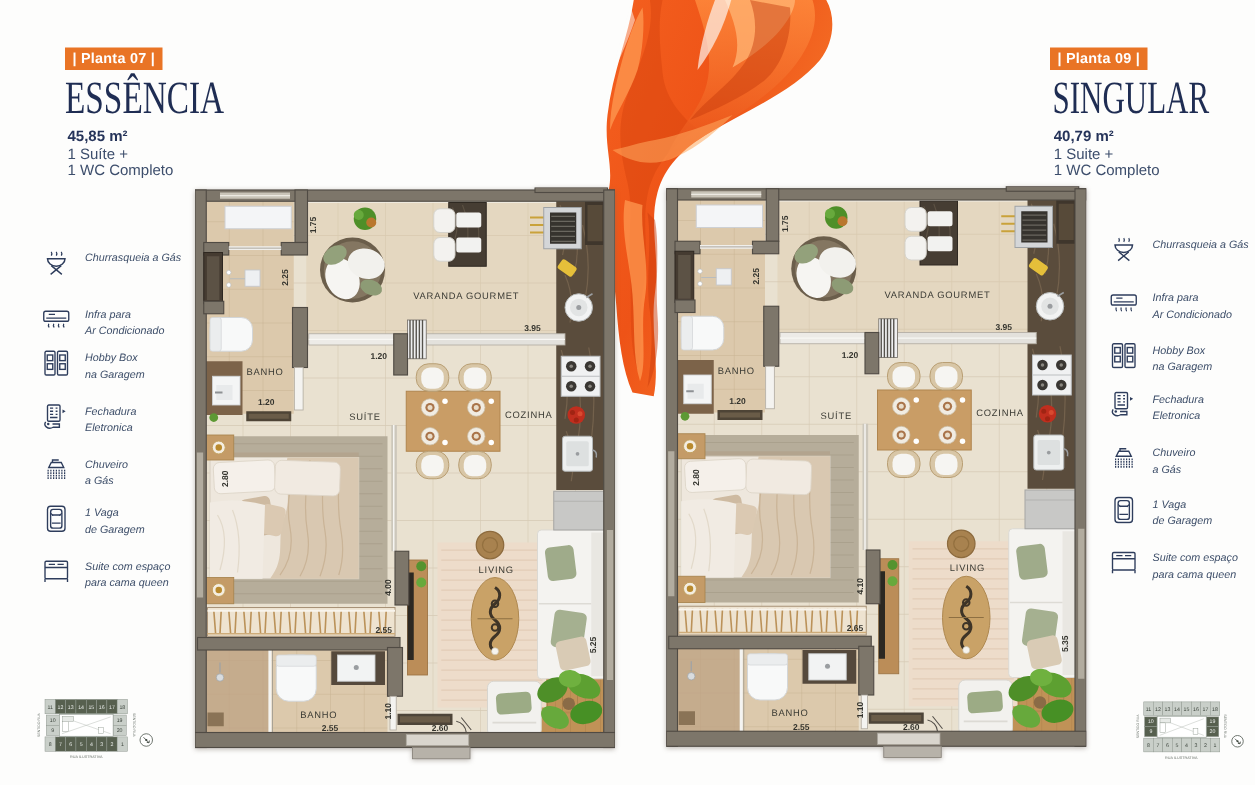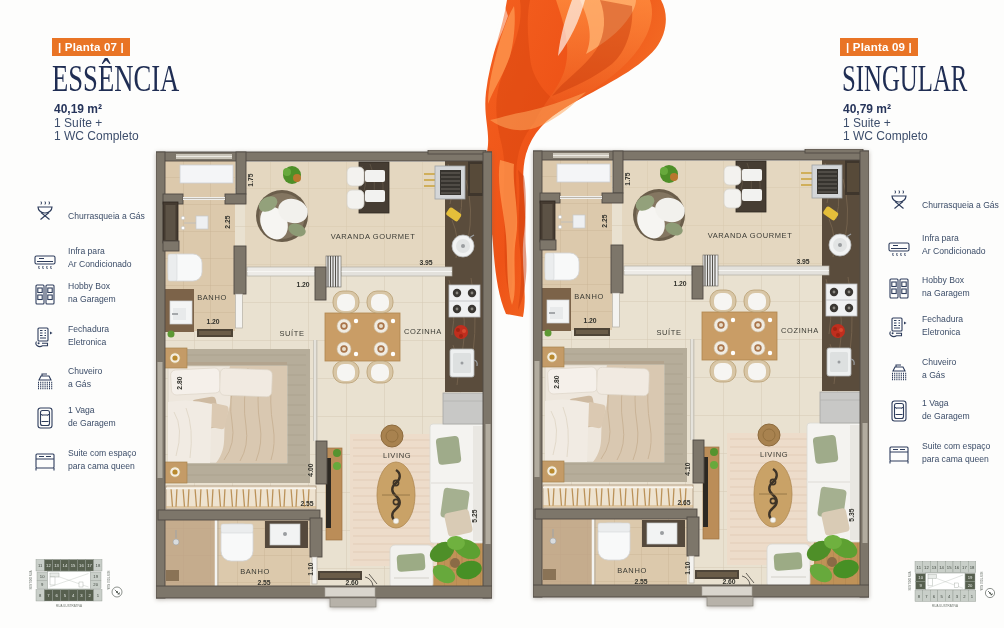--- a/index.html
+++ b/index.html
@@ -5,21 +5,21 @@
   html,body{margin:0;padding:0;}
   body{width:1004px;height:628px;background:#fdfdfc;position:relative;overflow:hidden;
        font-family:"Liberation Sans",sans-serif;}
   .abs{position:absolute;}
   .badge{background:#e97425;color:#fff;font-weight:bold;font-size:11.5px;
          padding:3px 6px 3px 6px;letter-spacing:.2px;display:inline-block;}
   .title{font-family:"Liberation Serif",serif;font-size:37px;color:#1f2d53;
          transform:scaleX(.72);transform-origin:left top;white-space:nowrap;}
   .specs b{font-size:12px;color:#26345a;}
   .specs{font-size:12px;color:#3d4e6c;line-height:13.5px;}
-  .feat{position:absolute;display:flex;align-items:flex-end;}
+  .feat{position:absolute;display:flex;align-items:flex-start;font-style:italic;}
   .feat .ic{width:30px;display:flex;justify-content:center;}
   .feat .tx{font-size:8.6px;color:#3c4d68;line-height:12.5px;padding-left:8px;white-space:nowrap;}
   svg{display:block;}
 </style>
 </head>
 <body>
 
 <svg class="abs" style="left:460px;top:0;z-index:1" width="230" height="330" viewBox="0 0 230 330">
   <defs>
     <linearGradient id="fg1" x1="0" y1="0" x2="1" y2=".7">
@@ -56,21 +56,21 @@
 </svg>
 
 <div class="abs" style="left:52px;top:37px;z-index:3">
   
   <span class="badge">| Planta 07 |</span>
 </div>
 
 <div class="abs title" style="left:52px;top:57px;z-index:3">ESSÊNCIA</div>
 
 <div class="abs specs" style="left:54px;top:103px;z-index:3">
-  <b>40,19 m²</b><br>1 Suíte +<br>1 WC Completo
+  <b>45,85 m²</b><br>1 Suíte +<br>1 WC Completo
 </div>
 
 <div class="abs" style="left:840px;top:37px;z-index:3">
   
   <span class="badge">| Planta 09 |</span>
 </div>
 
 <div class="abs title" style="left:842px;top:57px;z-index:3;transform:scaleX(.67)">SINGULAR</div>
 
 <div class="abs specs" style="left:843px;top:103px;z-index:3">

